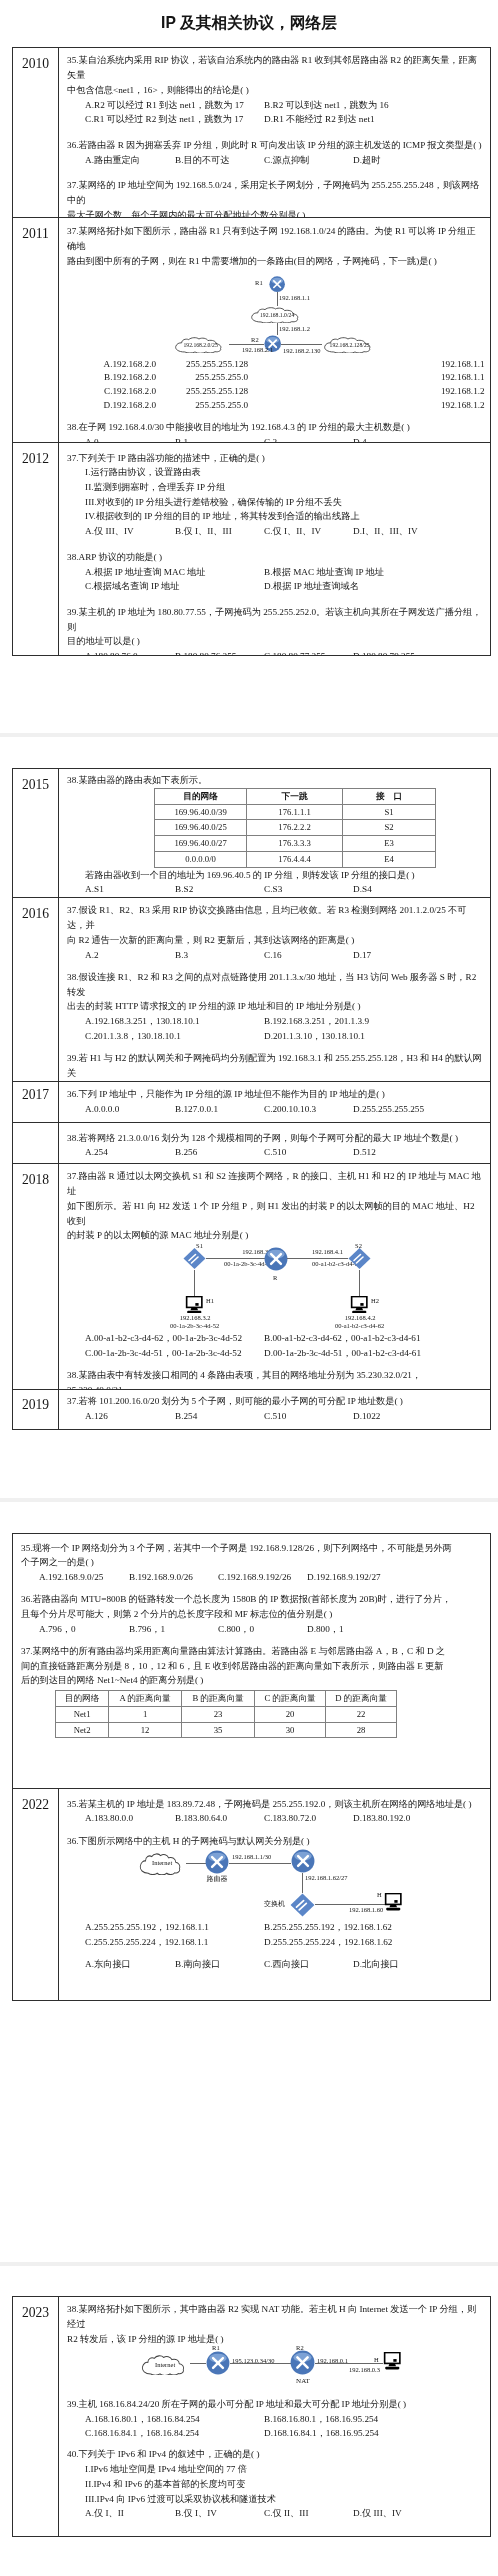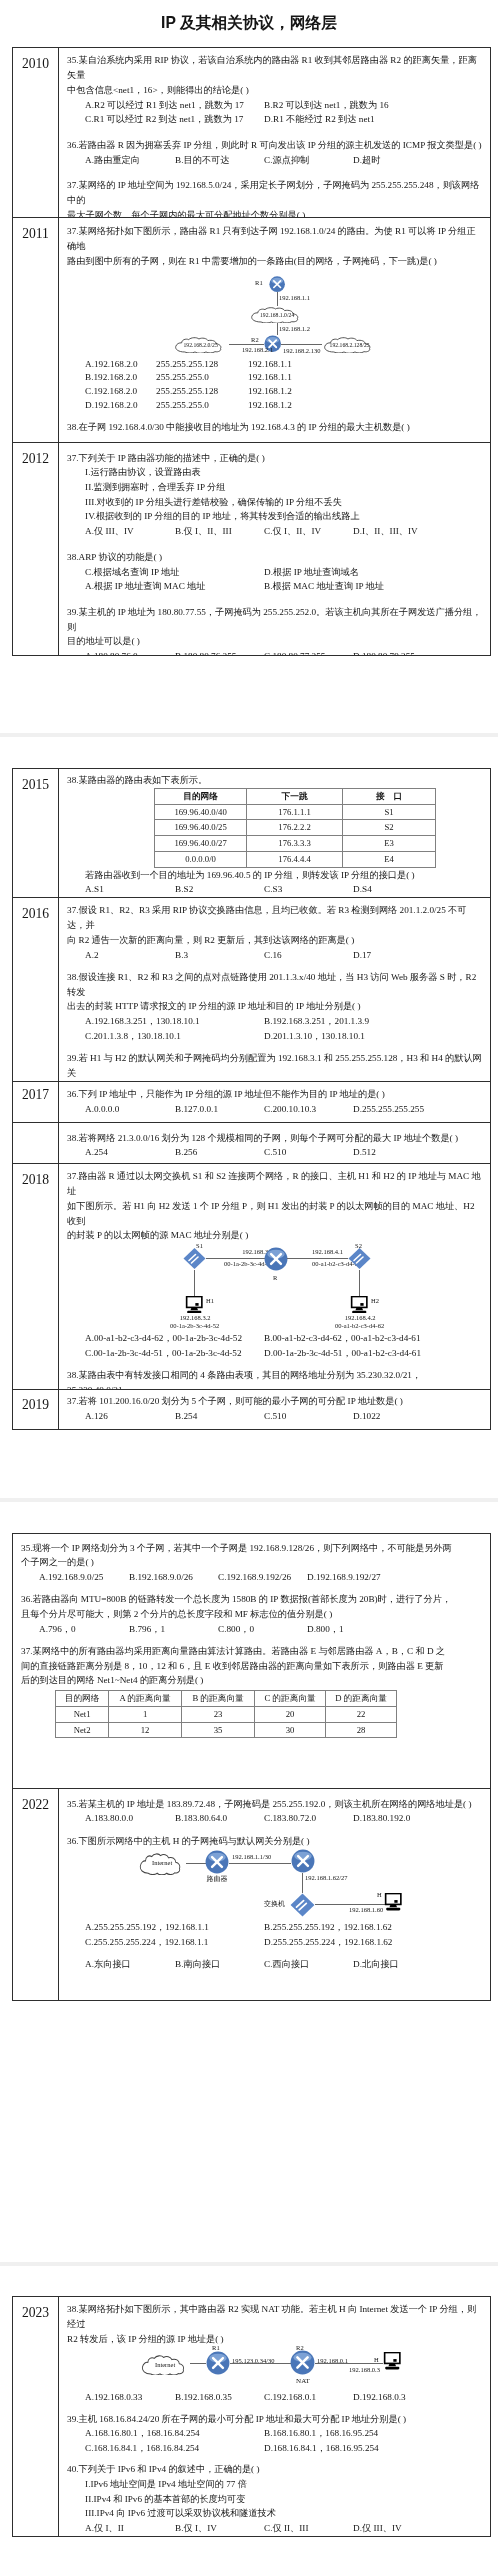--- a/index.html
+++ b/index.html
@@ -12,21 +12,21 @@
   .band { position:absolute; left:0; width:498px; height:3.8px; background:#f0f0f0; }
   .qtable { position:absolute; left:12px; width:479px; border:1.1px solid #2e2e2e; background:#fff; }
   .row { display:flex; overflow:hidden; }
   .row + .row { border-top:1.1px solid #2e2e2e; }
   .ycell { flex:0 0 46px; border-right:1.1px solid #2e2e2e; text-align:center;
            padding-top:8.1px; font-size:13.6px; }
   .qcell { flex:1; padding:5.4px 5.4px 0 8.1px; font-size:9.2px; line-height:14.7px; position:relative; }
   .ind { padding-left:18px; }
   .opt4 { display:grid; grid-template-columns:90px 89px 89px auto; padding-left:18px; }
   .opt2 { display:grid; grid-template-columns:179px auto; padding-left:18px; }
-  .rgrid { display:grid; grid-template-columns:71px 92px auto; padding-left:18px; line-height:13.6px; }
+  .rgrid { display:grid; grid-template-columns:71px 92px auto; padding-left:18px; line-height:13.6px;text-align:right; }
   .gs { height:7.6px; } .gm { height:11px; } .gx { height:6.5px; }
   .diag { position:relative; }
   .hline,.vline { position:absolute; background:#666; }
   .hline { height:0.5px; } .vline { width:0.5px; }
   .lbl { position:absolute; font-size:6.5px; line-height:7.6px; white-space:nowrap; }
   .lblc { position:absolute; font-size:7px; line-height:8.1px; white-space:nowrap; }
   .ctr { text-align:center; }
   .rgt { text-align:right; }
   .cloud { position:absolute; }
   .cloud svg { position:absolute; left:0; top:0; width:100%; height:100%; }
@@ -147,46 +147,52 @@
           <span>255.255.255.128</span>
           <span>192.168.1.2</span>
         </div>
       <div class="rgrid">
           <span>D.192.168.2.0</span>
           <span>255.255.255.0</span>
           <span>192.168.1.2</span>
         </div>
       <div class="gs"></div>
       <div>38.在子网 192.168.4.0/30 中能接收目的地址为 192.168.4.3 的 IP 分组的最大主机数是(  )</div>
+      <div class="opt4">
+          <span>A.0</span>
+          <span>B.1</span>
+          <span>C.2</span>
+          <span>D.4</span>
+        </div>
     </div>
   </div>
 
   <div class="row" style="height:213px">
     <div class="ycell">2012</div>
     <div class="qcell" style="padding-top:7.6px">
       <div>37.下列关于 IP 路由器功能的描述中，正确的是(  )</div>
       <div class="ind">I.运行路由协议，设置路由表</div>
       <div class="ind">II.监测到拥塞时，合理丢弃 IP 分组</div>
       <div class="ind">III.对收到的 IP 分组头进行差错校验，确保传输的 IP 分组不丢失</div>
       <div class="ind">IV.根据收到的 IP 分组的目的 IP 地址，将其转发到合适的输出线路上</div>
       <div class="opt4">
           <span>A.仅 III、IV</span>
           <span>B.仅 I、II、III</span>
           <span>C.仅 I、II、IV</span>
           <span>D.I、II、III、IV</span>
         </div>
       <div class="gm"></div>
       <div>38.ARP 协议的功能是(  )</div>
       <div class="opt2">
+          <span>A.根据 IP 地址查询 MAC 地址</span>
+          <span>B.根据 MAC 地址查询 IP 地址</span>
+        </div>
+      <div class="opt2">
           <span>C.根据域名查询 IP 地址</span>
           <span>D.根据 IP 地址查询域名</span>
-        </div>
-      <div class="opt2">
-          <span>A.根据 IP 地址查询 MAC 地址</span>
-          <span>B.根据 MAC 地址查询 IP 地址</span>
         </div>
       <div class="gm"></div>
       <div>39.某主机的 IP 地址为 180.80.77.55，子网掩码为 255.255.252.0。若该主机向其所在子网发送广播分组，则</div>
       <div>目的地址可以是(  )</div>
       <div class="opt4">
           <span>A.180.80.76.0</span>
           <span>B.180.80.76.255</span>
           <span>C.180.80.77.255</span>
           <span>D.180.80.79.255</span>
         </div>
@@ -201,21 +207,21 @@
     <div class="qcell" style="padding-top:4.3px">
       <div>38.某路由器的路由表如下表所示。</div>
       <table class="dtab rt15">
         <tbody>
             <tr>
           <th style="width:92px">目的网络</th>
           <th style="width:96px">下一跳</th>
           <th>接　口</th>
         </tr>
         <tr>
-              <td>169.96.40.0/40</td>
+              <td>169.96.40.0/39</td>
               <td>176.1.1.1</td>
               <td>S1</td>
             </tr>
         <tr>
               <td>169.96.40.0/25</td>
               <td>176.2.2.2</td>
               <td>S2</td>
             </tr>
         <tr>
               <td>169.96.40.0/27</td>
@@ -244,21 +250,21 @@
     <div class="qcell">
       <div>37.假设 R1、R2、R3 采用 RIP 协议交换路由信息，且均已收敛。若 R3 检测到网络 201.1.2.0/25 不可达，并</div>
       <div>向 R2 通告一次新的距离向量，则 R2 更新后，其到达该网络的距离是(  )</div>
       <div class="opt4">
           <span>A.2</span>
           <span>B.3</span>
           <span>C.16</span>
           <span>D.17</span>
         </div>
       <div class="gs"></div>
-      <div>38.假设连接 R1、R2 和 R3 之间的点对点链路使用 201.1.3.x/40 地址，当 H3 访问 Web 服务器 S 时，R2 转发</div>
+      <div>38.假设连接 R1、R2 和 R3 之间的点对点链路使用 201.1.3.x/30 地址，当 H3 访问 Web 服务器 S 时，R2 转发</div>
       <div>出去的封装 HTTP 请求报文的 IP 分组的源 IP 地址和目的 IP 地址分别是(  )</div>
       <div class="opt2">
           <span>A.192.168.3.251，130.18.10.1</span>
           <span>B.192.168.3.251，201.1.3.9</span>
         </div>
       <div class="opt2">
           <span>C.201.1.3.8，130.18.10.1</span>
           <span>D.201.1.3.10，130.18.10.1</span>
         </div>
       <div class="gs"></div>
@@ -553,26 +559,20 @@
         <div class="hline" style="left:248px;top:19px;width:68px"></div>
         <span class="lbl" style="left:307px;top:12px">H</span>
         <svg class="icon" style="left:316px;top:8.1px;width:18.5px;height:17.4px" viewBox="0 0 34 32">
           <rect x="3" y="1" width="28" height="20" fill="#fff" stroke="#000" stroke-width="3"></rect>
             <rect x="19" y="13" width="6" height="5" fill="#000"></rect>
           <polygon points="12,21 22,21 24,26 10,26" fill="#000"></polygon>
             <rect x="4" y="27" width="26" height="5" rx="2" fill="#000"></rect>
         </svg>
         <span class="lbl" style="left:282px;top:22px">192.168.0.3</span>
       </div>
-      <div class="opt4">
-          <span>A.192.168.0.33</span>
-          <span>B.192.168.0.35</span>
-          <span>C.192.168.0.1</span>
-          <span>D.192.168.0.3</span>
-        </div>
       <div class="gx"></div>
       <div>39.主机 168.16.84.24/20 所在子网的最小可分配 IP 地址和最大可分配 IP 地址分别是(  )</div>
       <div class="opt2">
           <span>A.168.16.80.1，168.16.84.254</span>
           <span>B.168.16.80.1，168.16.95.254</span>
         </div>
       <div class="opt2">
           <span>C.168.16.84.1，168.16.84.254</span>
           <span>D.168.16.84.1，168.16.95.254</span>
         </div>

